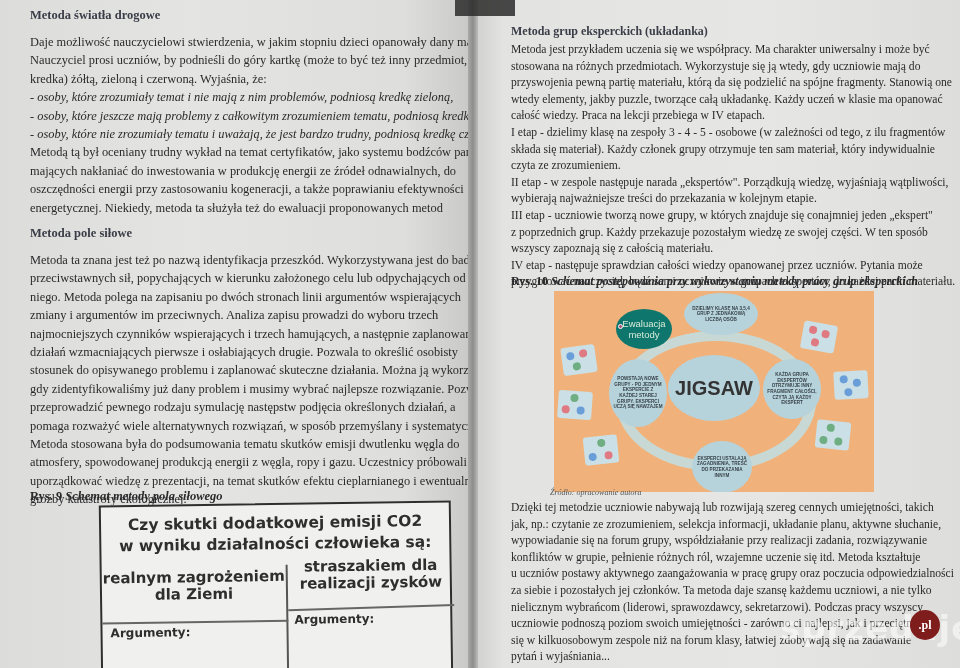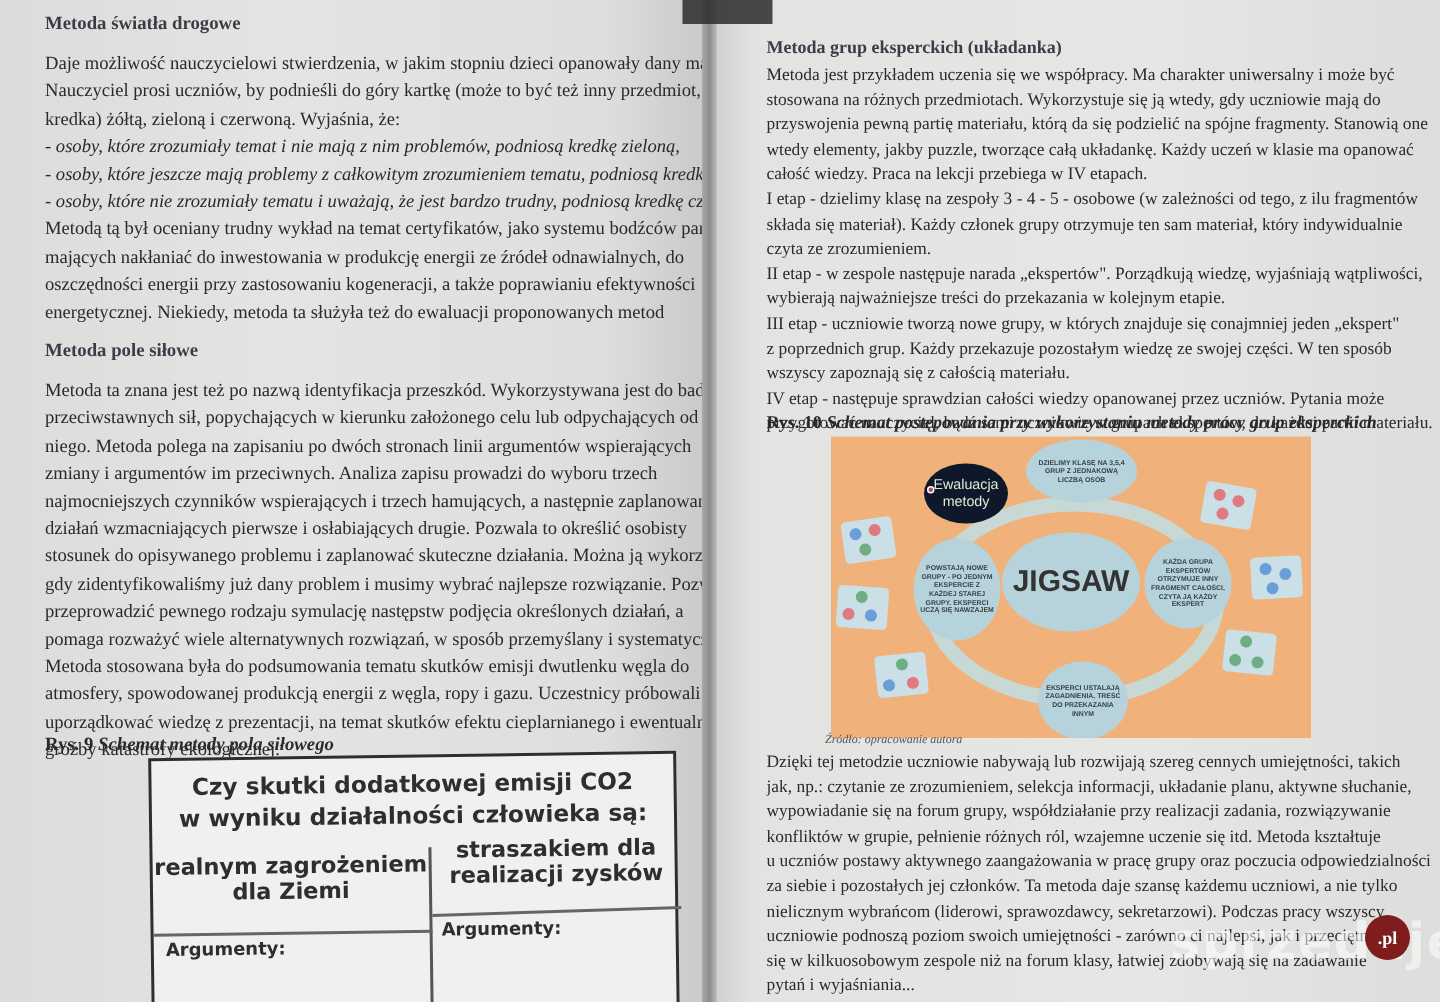--- a/index.html
+++ b/index.html
@@ -47,21 +47,21 @@
 
   
   .jigsaw { position: absolute; left: 80px; top: 291px; width: 320px; height: 201px; background: #f0b27a; overflow: hidden; font-family: "Liberation Sans", "DejaVu Sans", sans-serif; }
   .ring { position: absolute; left: 62px; top: 40px; width: 200px; height: 140px; border: 10px solid #c8d9d5; border-radius: 50%; }
   .bubble { position: absolute; background: #b6d3dc; border-radius: 50%; text-align: center; color: #394248; font-size: 4.6px; line-height: 5.6px; font-weight: bold; display: flex; align-items: center; justify-content: center; padding: 4px; }
   .b-top { left: 130px; top: 2px; width: 74px; height: 42px; }
   .b-left { left: 55px; top: 68px; width: 58px; height: 68px; }
   .b-right { left: 209px; top: 68px; width: 58px; height: 60px; }
   .b-bottom { left: 138px; top: 150px; width: 60px; height: 52px; }
   .b-center { left: 114px; top: 64px; width: 92px; height: 66px; font-size: 20px; line-height: 22px; color: #333; font-weight: bold; }
-  .b-eval { left: 62px; top: 18px; width: 56px; height: 40px; background: #0f172a; color: #d7ecd8; font-size: 9.5px; line-height: 11px; font-weight: normal; }
+  .b-eval { left: 62px; top: 18px; width: 56px; height: 40px; background: #0f766e; color: #d7ecd8; font-size: 9.5px; line-height: 11px; font-weight: normal; }
   .eval-dot { position: absolute; left: 64px; top: 33px; width: 5px; height: 5px; border-radius: 50%; background: #a05070; border: 1px solid #fff; }
   .puzzle { position: absolute; width: 34px; height: 28px; background: #cbe0e6; border-radius: 3px; }
   .dot { position: absolute; width: 8px; height: 8px; border-radius: 50%; }
   .d-red { background: #e07a82; } .d-blue { background: #6a9ed8; } .d-green { background: #6fae82; }
 
   
   .wm { position: absolute; left: 780px; top: 608px; font-family: "DejaVu Sans", sans-serif; font-size: 34px; font-weight: bold; color: rgba(255,255,255,0.55); letter-spacing: 1px; }
   .wm-badge { position: absolute; left: 910px; top: 610px; width: 30px; height: 30px; border-radius: 50%; background: #7f1d1d; color: #fff; font-family: Liberation Serif, serif; font-size: 12px; font-weight: bold; display: flex; align-items: center; justify-content: center; }
 </style>
 </head>

